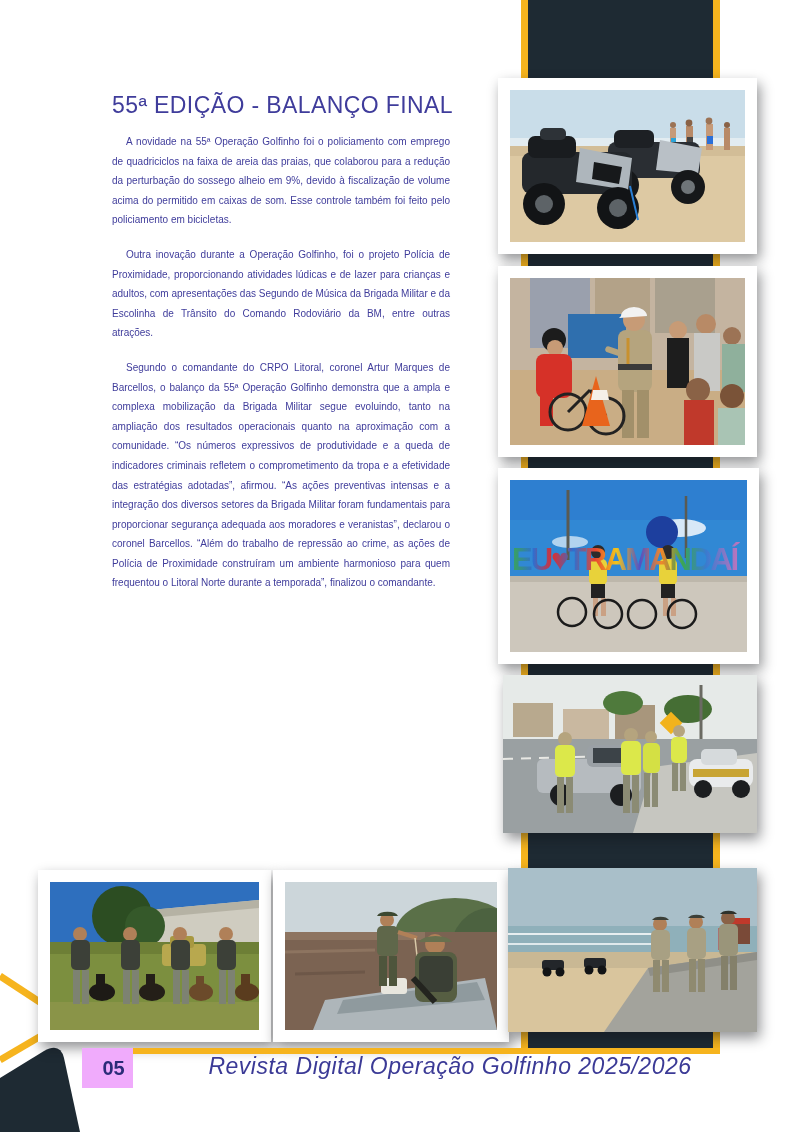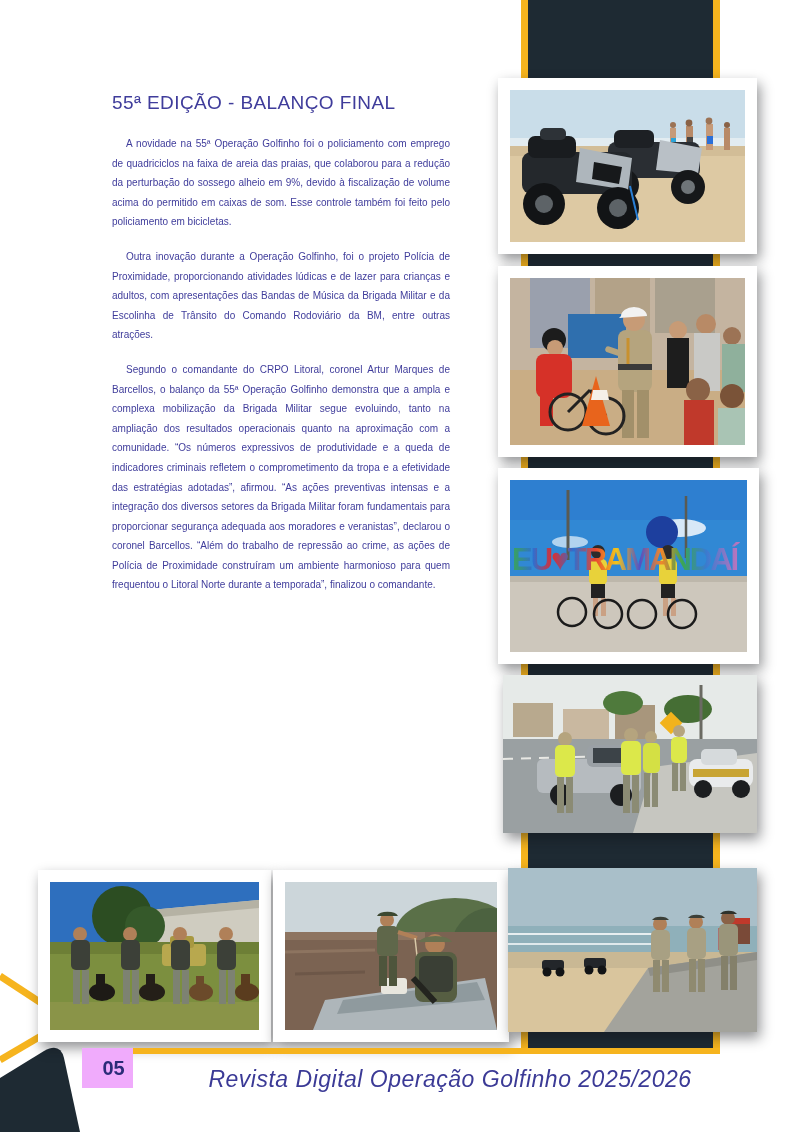--- a/index.html
+++ b/index.html
@@ -10,22 +10,22 @@
   }
   
   .side-band {
     position:absolute; left:521px; top:0; width:199px; height:1048px;
     background:#1E2A33;
     border-left:7px solid #F6B41E; border-right:7px solid #F6B41E;
   }
   
   .text-col { position:absolute; left:112px; top:92px; width:338px; color:#3F3C9B; }
   .text-col h1 {
-    font-size:19px; font-weight:400; letter-spacing:0.4px;
-    margin-bottom:20px; white-space:nowrap;
+    font-size:23px; font-weight:400; letter-spacing:0.4px;
+    margin-bottom:13px; white-space:nowrap;
   }
   .text-col p {
     font-size:10px; line-height:19.6px; text-align:justify;
     text-indent:14px; margin-bottom:15px;
   }
   
   .photo { position:absolute; background:#ffffff; box-shadow:3px 6px 12px rgba(15,18,22,.45); }
   .photo.framed { padding:12px; }
   .photo .ph { position:relative; overflow:hidden; display:block; }
   .photo svg { display:block; }
@@ -37,41 +37,41 @@
   }
   
   .footer-rule { position:absolute; left:82px; top:1048px; width:638px; height:6px; background:#F6B41E; }
   .page-badge {
     position:absolute; left:82px; top:1048px; width:51px; height:40px;
     background:#f0abfc; color:#2B2B78; font-weight:700; font-size:20px;
     display:flex; align-items:center; justify-content:center;padding-left:12px;
   }
   .footer-brand {
     position:absolute; left:160px; top:1053px; width:580px; text-align:center;
-    font-size:23px; font-style:italic; color:#3B3A96; letter-spacing:0.5px;margin-top:13px;
+    font-size:23px; font-style:italic; color:#3B3A96; letter-spacing:0.5px;
   }
   .corner-decor { position:absolute; left:0; top:960px; }
 </style>
 </head>
 <body>
 
 <div class="page">
 
   <div class="side-band"></div>
 
   <svg class="corner-decor" width="120" height="172" viewBox="0 0 120 172">
     <line x1="0" y1="16" x2="64" y2="58" stroke="#F6B41E" stroke-width="7"></line>
     <line x1="58" y1="66" x2="0" y2="100" stroke="#F6B41E" stroke-width="7"></line>
     <path d="M0,118 L44,91 Q60,82 64,98 L80,172 L0,172 Z" fill="#1E2A33"></path>
   </svg>
 
   <div class="text-col">
     <h1>55ª EDIÇÃO - BALANÇO FINAL</h1>
     <p>A novidade na 55ª Operação Golfinho foi o policiamento com emprego de quadriciclos na faixa de areia das praias, que colaborou para a redução da perturbação do sossego alheio em 9%, devido à fiscalização de volume acima do permitido em caixas de som. Esse controle também foi feito pelo policiamento em bicicletas.</p>
-    <p>Outra inovação durante a Operação Golfinho, foi o projeto Polícia de Proximidade, proporcionando atividades lúdicas e de lazer para crianças e adultos, com apresentações das Bandas de Música da Brigada Militar e da Escolinha de Trânsito do Comando Rodoviário da BM, entre outras atrações.</p>
+    <p>Outra inovação durante a Operação Golfinho, foi o projeto Polícia de Proximidade, proporcionando atividades lúdicas e de lazer para crianças e adultos, com apresentações das Segundo de Música da Brigada Militar e da Escolinha de Trânsito do Comando Rodoviário da BM, entre outras atrações.</p>
     <p>Segundo o comandante do CRPO Litoral, coronel Artur Marques de Barcellos, o balanço da 55ª Operação Golfinho demonstra que a ampla e complexa mobilização da Brigada Militar segue evoluindo, tanto na ampliação dos resultados operacionais quanto na aproximação com a comunidade. “Os números expressivos de produtividade e a queda de indicadores criminais refletem o comprometimento da tropa e a efetividade das estratégias adotadas”, afirmou. “As ações preventivas intensas e a integração dos diversos setores da Brigada Militar foram fundamentais para proporcionar segurança adequada aos moradores e veranistas”, declarou o coronel Barcellos. “Além do trabalho de repressão ao crime, as ações de Polícia de Proximidade construíram um ambiente harmonioso para quem frequentou o Litoral Norte durante a temporada”, finalizou o comandante.</p>
   </div>
 
   <div class="photo framed" style="left:498px; top:78px;">
     <span class="ph" style="width:235px; height:152px;">
       <svg width="235" height="152" viewBox="0 0 235 152">
         <rect width="235" height="62" fill="#c9dde9"></rect>
         <rect y="48" width="235" height="8" fill="#e2ecf1"></rect>
         <rect y="56" width="235" height="96" fill="#ddc9a3"></rect>
         <rect y="56" width="235" height="10" fill="#d2bd97"></rect>

